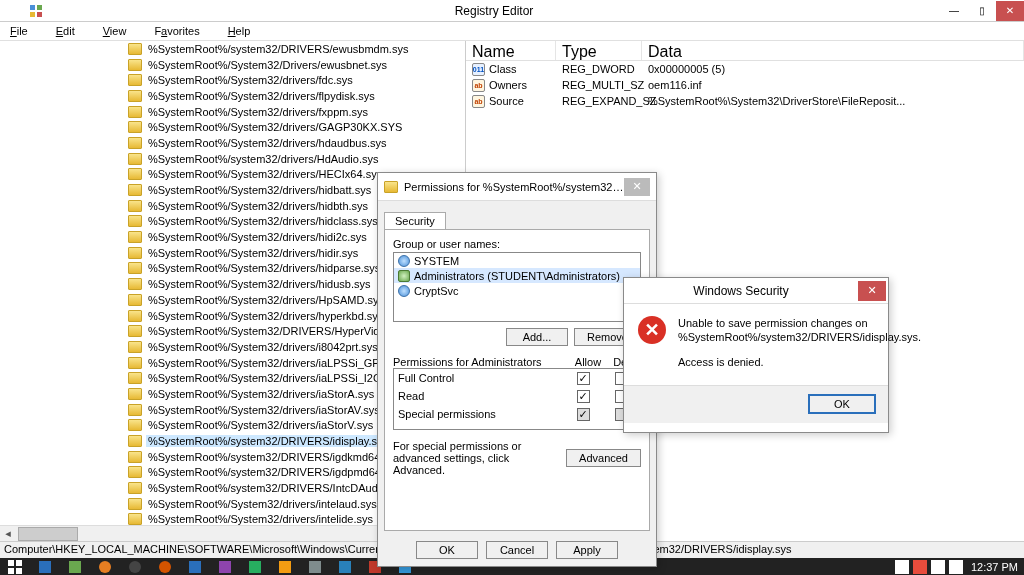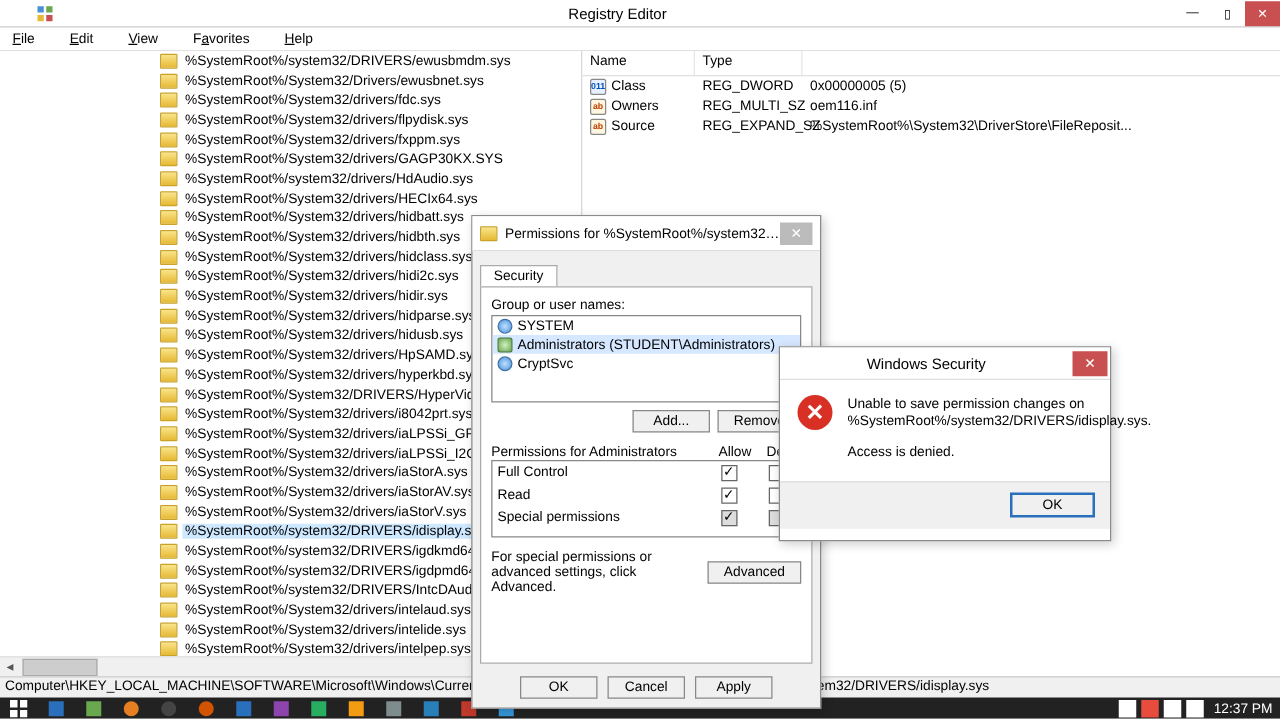--- a/index.html
+++ b/index.html
@@ -24,21 +24,21 @@
 .tree-inner { padding: 0 0 0 128px; }
 .tree-item { display: flex; align-items: center; height: 15.7px; white-space: nowrap; font-size: 11px; }
 .tree-item.sel .tree-label { background: #cde8ff; }
 .folder-icon { width: 14px; height: 12px; margin-right: 4px; background: linear-gradient(#f9e48b,#e7b934); border: 1px solid #c9a227; border-radius: 1px; flex-shrink:0; }
 .tree-scroll-h { position:absolute; left:0; right:0; bottom:0; height:16px; background:#f0f0f0; border-top:1px solid #ddd; display:flex; align-items:center; }
 .tree-scroll-h .arrow { width:16px; height:16px; display:flex; align-items:center; justify-content:center; color:#555; }
 .tree-scroll-h .thumb { height:14px; background:#cdcdcd; border:1px solid #aaa; width:60px; margin-left:2px; }
 
 .values-pane { flex: 1; position: relative; background: #fff; }
 .values-header { display: flex; height: 20px; border-bottom: 1px solid #e0e0e0; }
-.values-header div { padding: 2px 6px; border-right: 1px solid #e5e5e5; font-size: 11px; }
+.values-header div { padding: 2px 6px; border-right: 1px solid #e5e5e5; font-size: 16px; }
 .vcol-name { width: 90px; }
 .vcol-type { width: 86px; }
 .vcol-data { flex: 1; }
 .value-row { display: flex; height: 16px; align-items: center; white-space: nowrap; overflow: hidden; }
 .value-row div { padding: 0 6px; font-size: 11px; }
 .value-row .vcol-name { display: flex; align-items: center; gap: 4px; }
 .reg-icon { width: 13px; height: 13px; display:inline-flex; align-items:center; justify-content:center; border:1px solid #888; font-size:7px; font-weight:bold; border-radius:2px; }
 .reg-sz { background:#fff6e0; color:#c04000; }
 .reg-bin { background:#e6f0ff; color:#0050c0; }
 
@@ -147,20 +147,24 @@
         <div class="tree-item">
           <span class="folder-icon"></span>
           <span class="tree-label">%SystemRoot%/System32/drivers/fxppm.sys</span>
         </div>
         <div class="tree-item">
           <span class="folder-icon"></span>
           <span class="tree-label">%SystemRoot%/System32/drivers/GAGP30KX.SYS</span>
         </div>
         <div class="tree-item">
           <span class="folder-icon"></span>
+          <span class="tree-label">%SystemRoot%/System32/drivers/hdaudbus.sys</span>
+        </div>
+        <div class="tree-item">
+          <span class="folder-icon"></span>
           <span class="tree-label">%SystemRoot%/system32/drivers/HdAudio.sys</span>
         </div>
         <div class="tree-item">
           <span class="folder-icon"></span>
           <span class="tree-label">%SystemRoot%/System32/drivers/HECIx64.sys</span>
         </div>
         <div class="tree-item">
           <span class="folder-icon"></span>
           <span class="tree-label">%SystemRoot%/System32/drivers/hidbatt.sys</span>
         </div>
@@ -257,20 +261,21 @@
       <div class="arrow">◂</div>
       <div class="thumb"></div>
       <div style="flex:1"></div>
       <div class="arrow">▸</div>
     </div>
   </div>
   <div class="values-pane">
     <div class="values-header">
       <div class="vcol-name">Name</div>
       <div class="vcol-type">Type</div>
+      <div class="vcol-data">Data</div>
     </div>
     <div id="values-body">
         <div class="value-row">
           <div class="vcol-name">
             <span class="reg-icon reg-bin">011</span>
             <span>Class</span>
           </div>
           <div class="vcol-type">REG_DWORD</div>
           <div class="vcol-data">0x00000005 (5)</div>
         </div>

